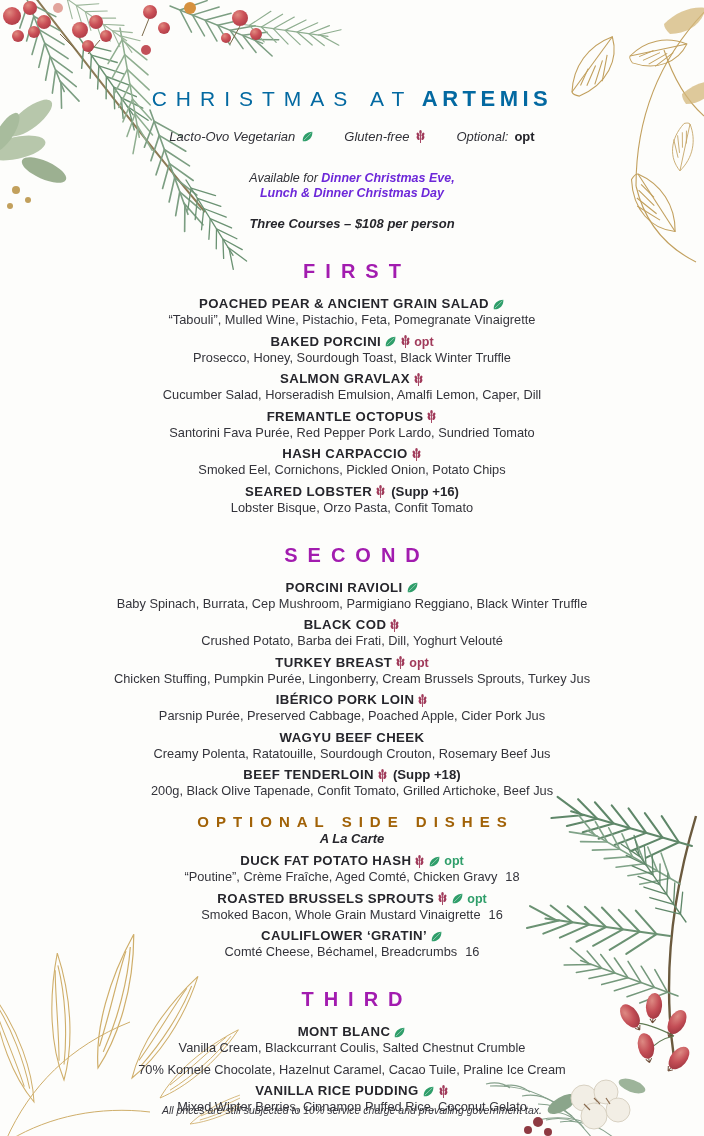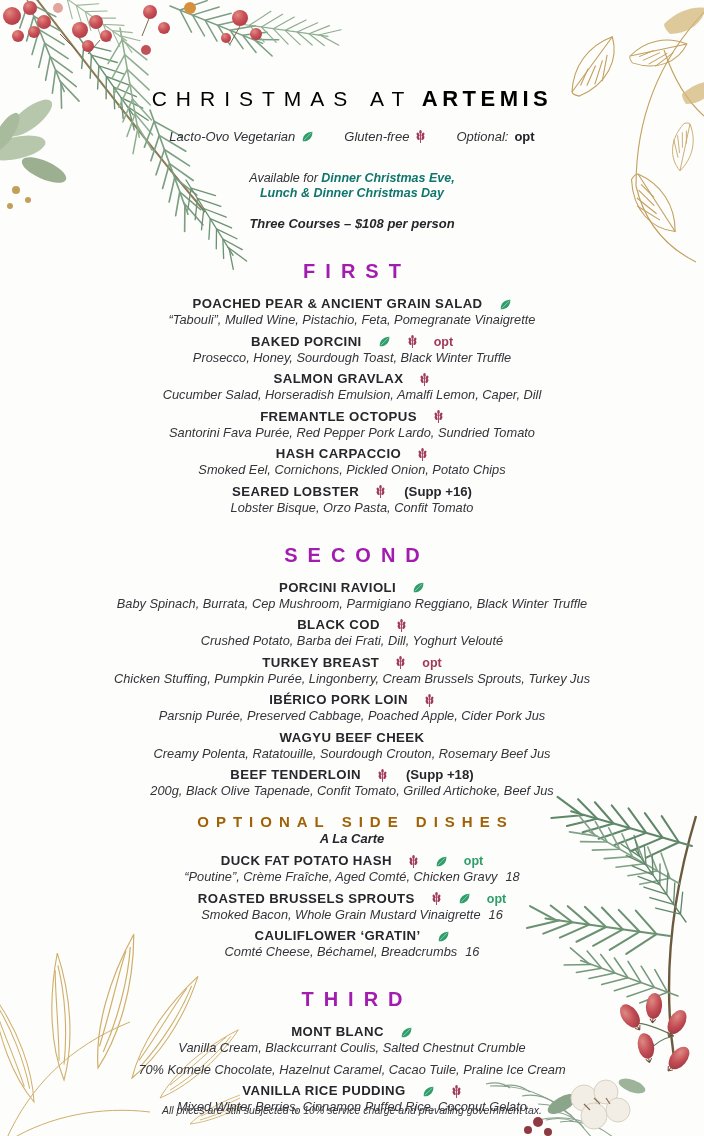--- a/index.html
+++ b/index.html
@@ -4,43 +4,43 @@
 <style>
   html,body{margin:0;padding:0;background:#e9e9e7;}
   #page{position:relative;width:704px;height:1136px;margin:0 auto;overflow:hidden;
         background:#fdfdfb;font-family:"Liberation Sans",sans-serif;color:#2b2b32;}
   .deco{position:absolute;z-index:1;pointer-events:none;}
   .deco.tl{left:0;top:0;}
   .deco.tr{right:0;top:0;}
   .deco.bl{left:0;bottom:0;}
   .deco.br{right:0;bottom:0;}
   .menu{position:relative;z-index:2;width:620px;margin:0 auto;text-align:center;padding-top:86px;}
-  .title{white-space:nowrap;color:#000000;}
+  .title{white-space:nowrap;color:#0369a1;}
   .title .light{font-size:21px;font-weight:400;letter-spacing:9px;}
   .title .bold{font-size:22px;font-weight:700;letter-spacing:4.5px;margin-left:4px;}
   .legend{margin-top:17px;font-size:13px;font-style:italic;display:flex;justify-content:center;
           align-items:flex-end;gap:30px;color:#303037;}
   .legend-item{display:inline-flex;align-items:center;gap:6px;}
   .legend .optval{font-style:normal;font-weight:700;color:#232329;}
   .avail{margin:27px 0 0;font-size:12.5px;font-style:italic;line-height:15px;color:#303037;}
-  .avail strong{font-weight:700;color:#0f766e;}
+  .avail strong{font-weight:700;color:#6d28d9;}
   .pricing{margin:15px 0 0;font-size:13px;font-style:italic;font-weight:700;color:#26262c;}
   .sec-main{margin:29px 0 13px;font-size:20px;font-weight:700;letter-spacing:10px;padding-left:10px;color:#a21caf;}
   .sec-sub{margin:15px 0 1px;font-size:15px;font-weight:700;letter-spacing:7px;padding-left:7px;color:#a16207;}
   .sec-subtitle{margin:0 0 7px;font-size:13px;font-weight:700;font-style:italic;color:#26262c;}
   .item{margin-bottom:6.5px;}
   .item-head{font-size:13.2px;font-weight:700;letter-spacing:.4px;line-height:16px;color:#26262c;
-             display:flex;justify-content:center;align-items:center;gap:16px;}
+             display:flex;justify-content:center;align-items:center;gap:3px;}
   .icon-wrap{display:inline-flex;align-items:center;}
   .icon-wrap svg{display:block;}
   .opt-tag{font-size:12.5px;font-weight:700;letter-spacing:0;}
   .opt-maroon{color:#a03a5a;}
   .opt-green{color:#2f9e6a;}
   .supp{font-weight:700;letter-spacing:0;margin-left:2px;}
-  .item-desc{font-size:12.8px;font-style:italic;line-height:15px;color:#34343b;}
+  .item-desc{font-size:12.8px;line-height:15px;color:#34343b;}
   .price{margin-left:8px;}
   .footer{position:absolute;left:0;right:0;bottom:20px;z-index:2;text-align:center;
           font-size:10.5px;font-style:italic;color:#34343b;}
 </style>
 </head>
 <body>
 
 <div id="page">
 
   <svg class="deco tl" width="400" height="280" viewBox="0 0 400 280" aria-hidden="true">

